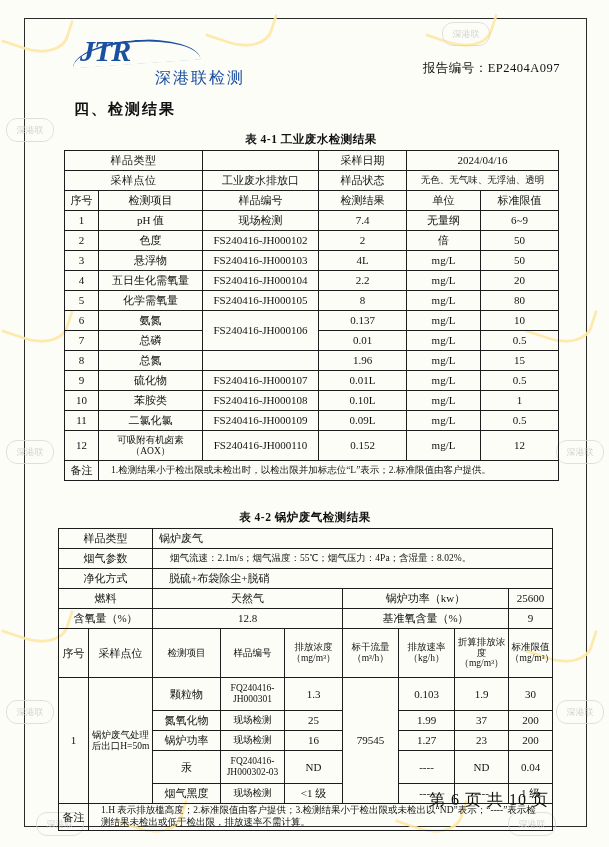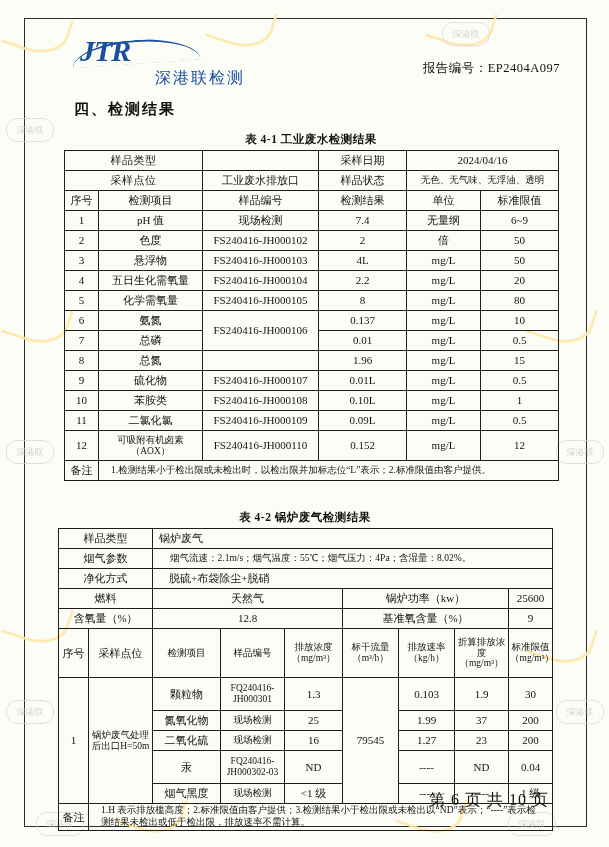--- a/index.html
+++ b/index.html
@@ -354,21 +354,21 @@
         </tr>
         <tr>
           <td>氮氧化物</td>
           <td class="small">现场检测</td>
           <td>25</td>
           <td>1.99</td>
           <td>37</td>
           <td>200</td>
         </tr>
         <tr>
-          <td>二氧化硫</td>
+          <td>锅炉功率</td>
           <td class="small">现场检测</td>
           <td>16</td>
           <td>1.27</td>
           <td>23</td>
           <td>200</td>
         </tr>
         <tr>
           <td class="tall">汞</td>
           <td class="small">FQ240416-JH000302-03</td>
           <td>ND</td>

